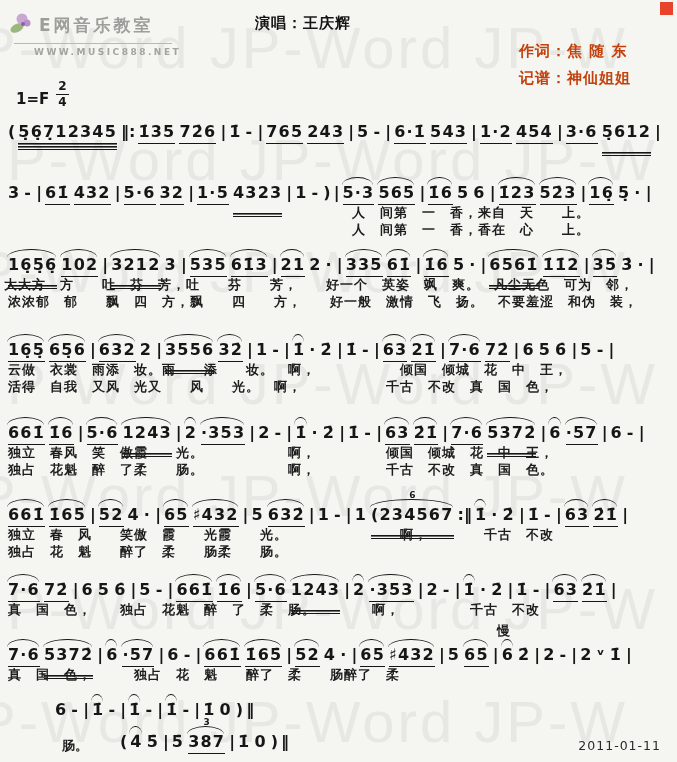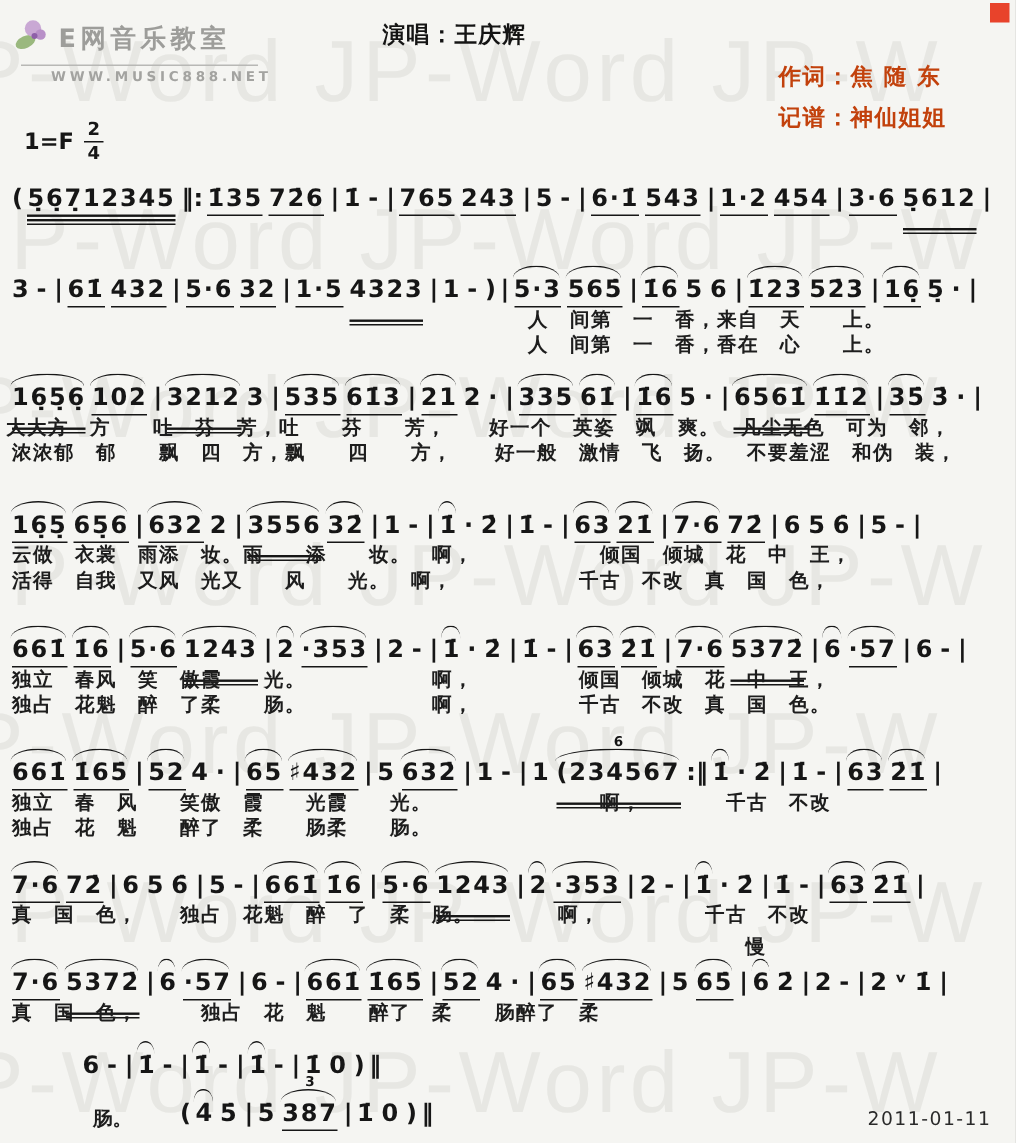--- a/index.html
+++ b/index.html
@@ -16,21 +16,21 @@
   .logo-rule{width:158px;border:0;border-top:1.5px solid #b8b8b5;margin:3px 0 3px 6px;}
   .logo-url{font-size:9px;color:#a3a3a0;letter-spacing:2.5px;font-weight:700;margin-left:26px;}
   
   .title-block{position:absolute;left:178px;top:10px;width:250px;text-align:center;color:#141414;}
   .song-title{font-size:31px;font-weight:700;letter-spacing:8px;margin:0;line-height:1.1;}
   .singer{font-size:15px;font-weight:700;margin-top:4px;letter-spacing:1px;}
   
   .credits{position:absolute;left:519px;top:38px;font-size:15px;font-weight:700;
            color:#c2410c;letter-spacing:1px;line-height:27px;white-space:nowrap;}
   
-  .keysig{position:absolute;left:16px;top:80px;display:flex;align-items:center;
+  .keysig{position:absolute;left:16px;top:80px;display:flex;align-items:flex-end;
           font-weight:700;color:#161616;}
   .key-text{font-size:15px;}
   .frac{display:inline-flex;flex-direction:column;align-items:center;margin-left:7px;
         font-size:12px;line-height:1.05;}
   .frac-top{border-bottom:1.6px solid #161616;padding:0 2px 1px;}
   .frac-bot{padding-top:1px;}
   
   .notes{position:absolute;white-space:nowrap;font-weight:700;font-size:16px;
          color:#161616;letter-spacing:1.2px;}
   .notes span{position:relative;display:inline-block;margin-right:4px;line-height:1.15;}

